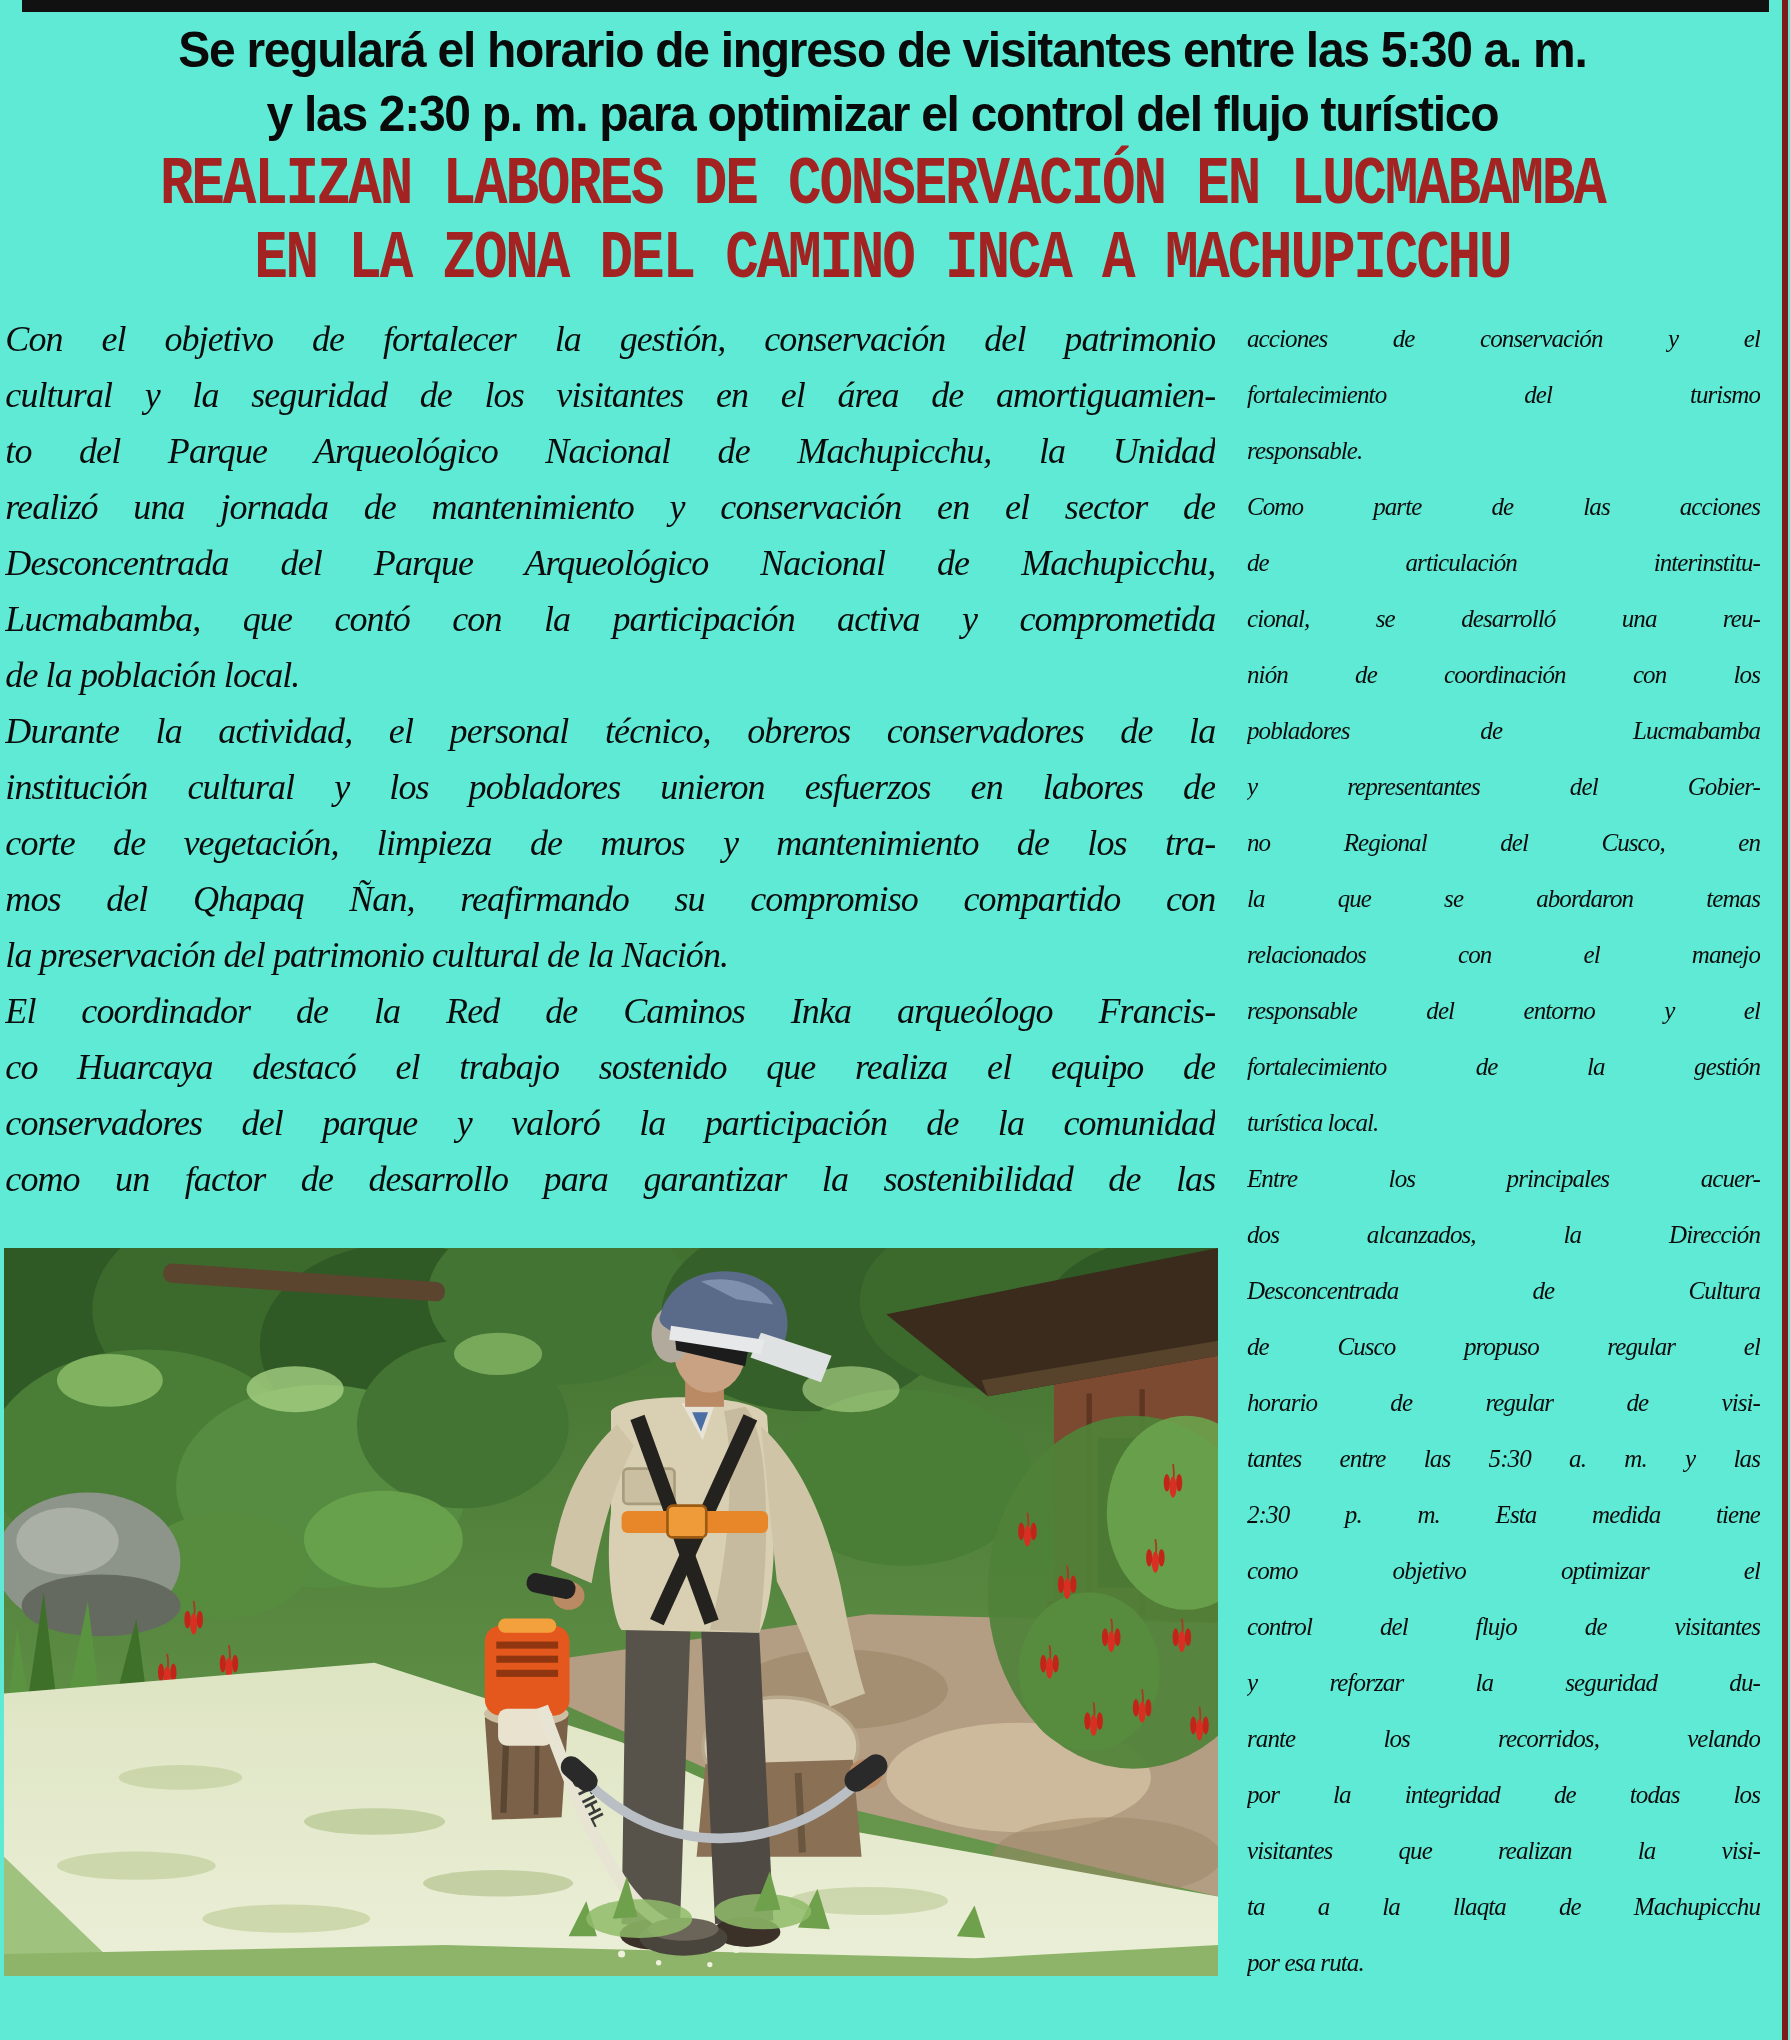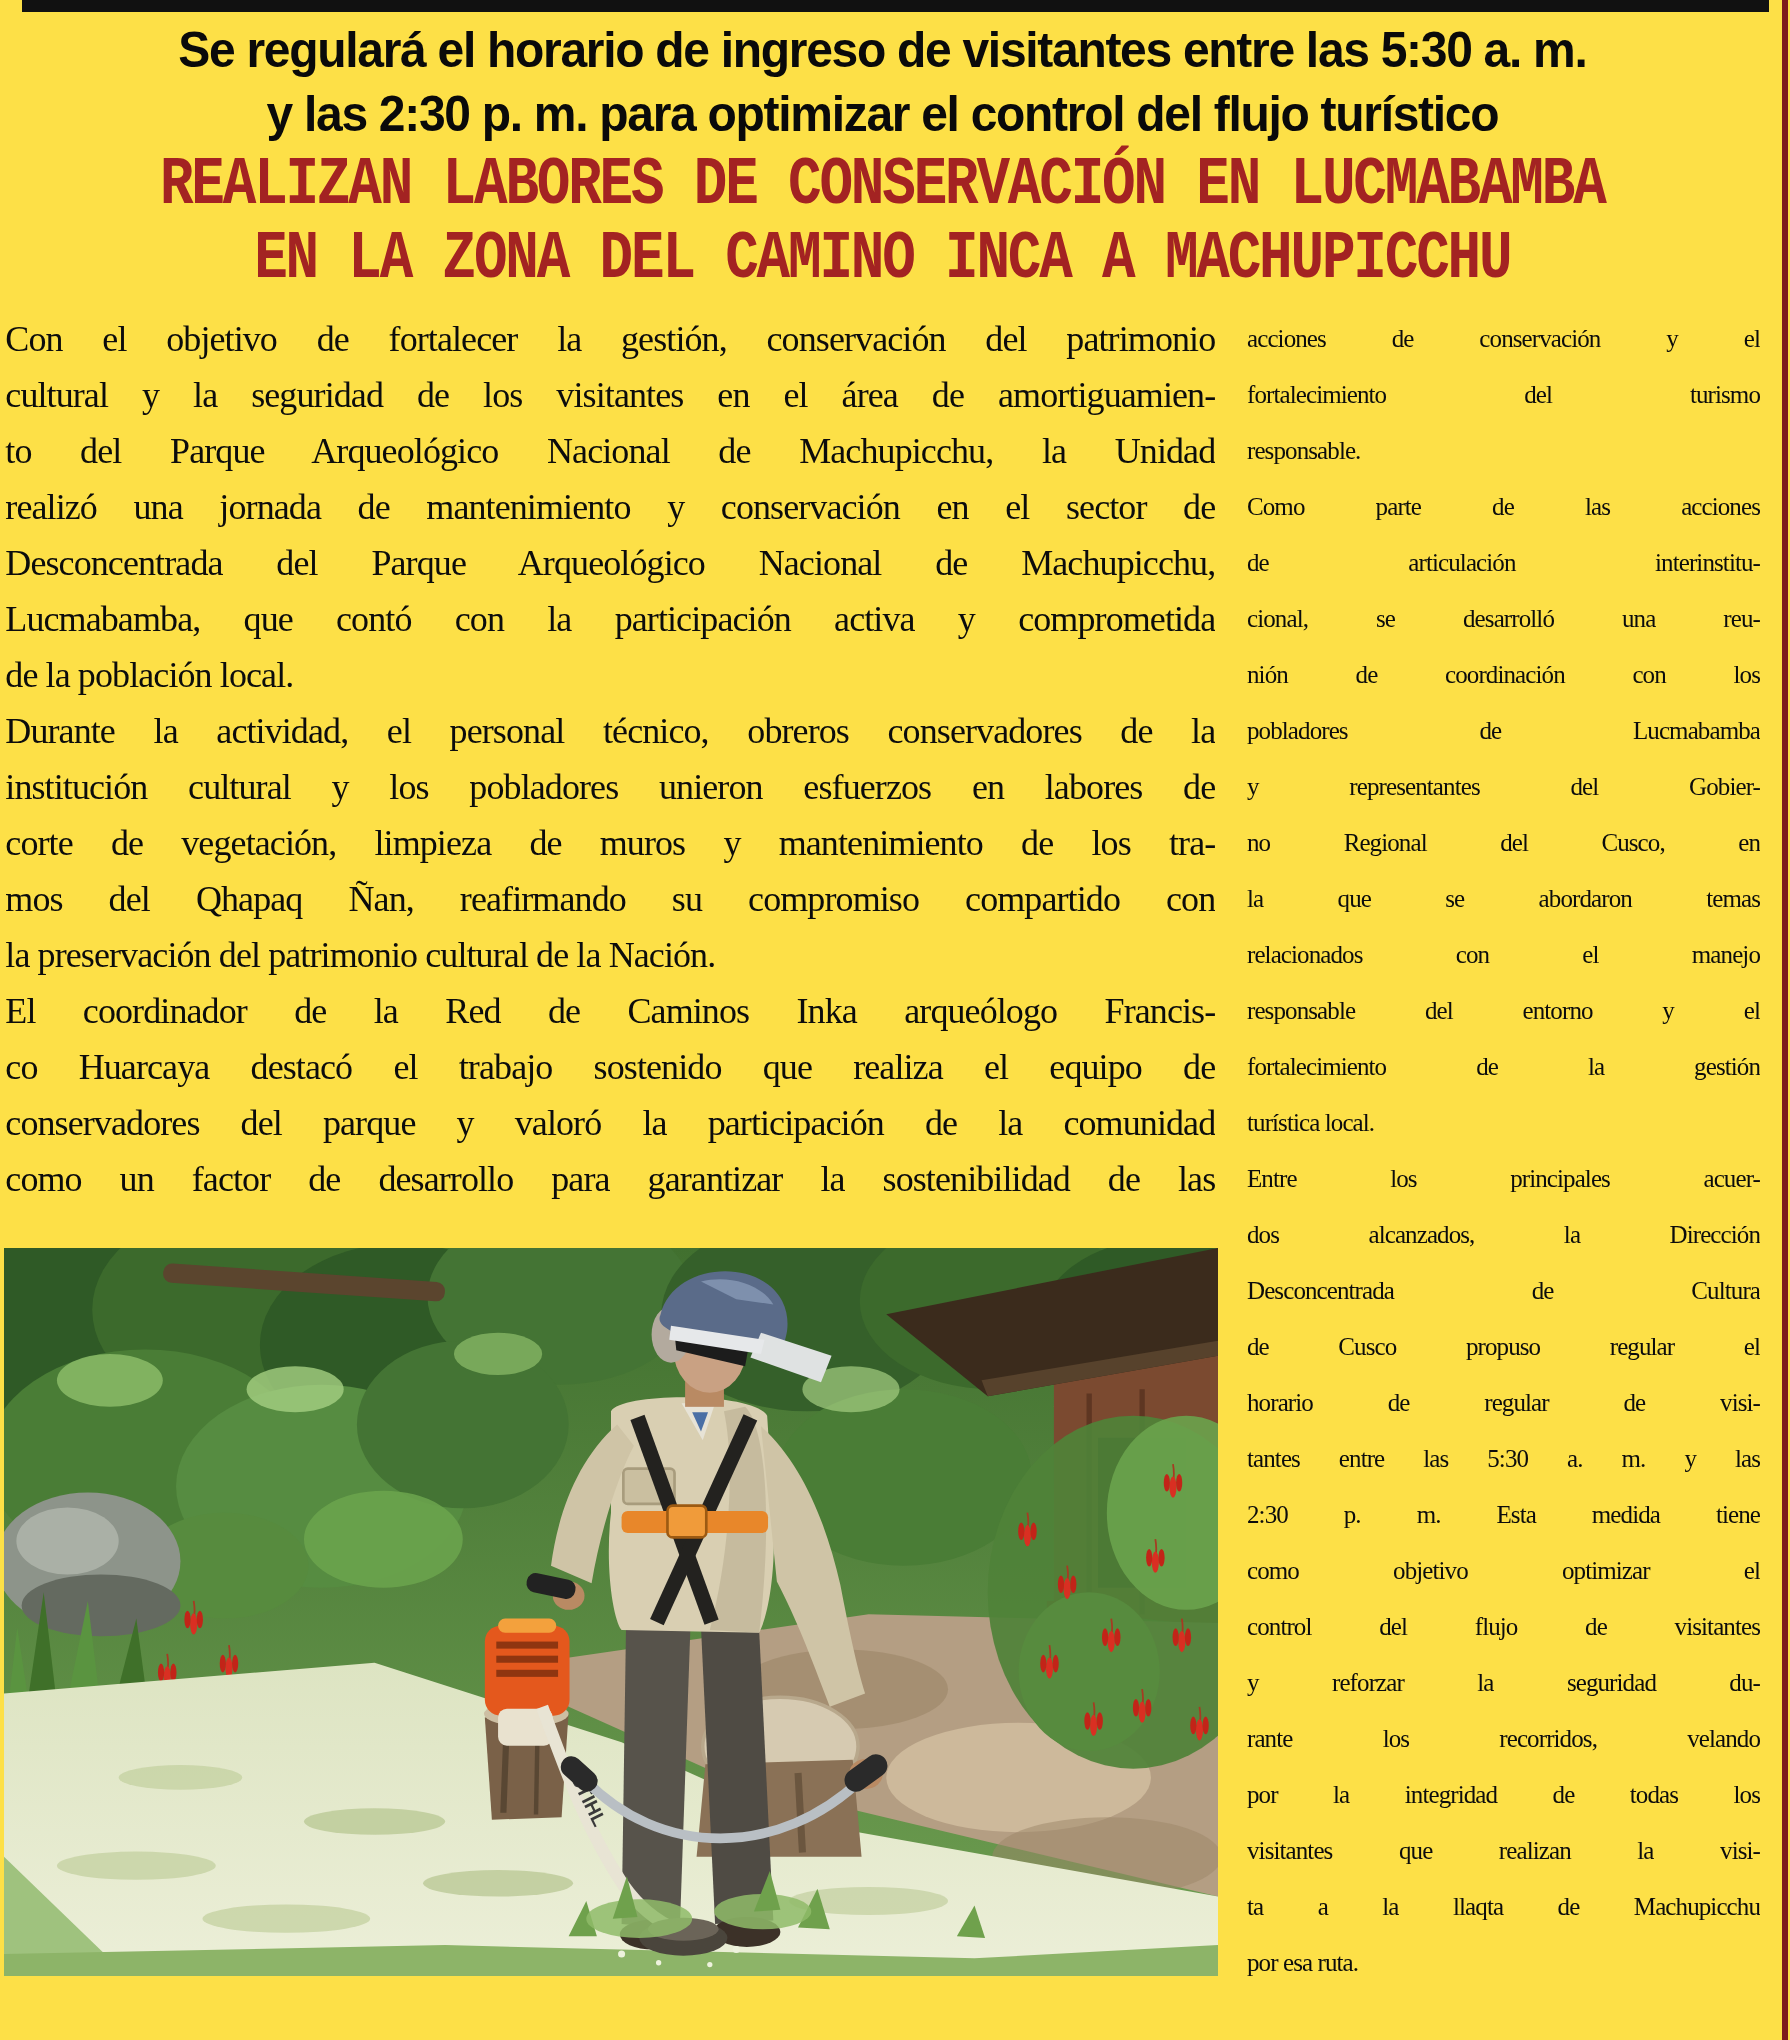--- a/index.html
+++ b/index.html
@@ -1,38 +1,38 @@
 <!DOCTYPE html>
 <html style="--accent: #A32322; --rule: #111111; --edge: #7E1B1B;font-size:14px"><head>
 <meta charset="utf-8">
 <style>
   html,body { margin:0; padding:0; background:#e8e8e8; }
   .page {
     position:relative; width:1791px; height:2041px; margin:0 auto;
-    background:#fde047; overflow:hidden;
+    background:#5eead4; overflow:hidden;
     font-family:"Liberation Serif", serif; color:#0c0c0c;
   }
   .top-rule { position:absolute; left:22px; top:0; width:1747px; height:12.4px; background:var(--rule,#111); }
   .edge-line { position:absolute; right:2.6px; top:0; width:6.2px; height:2041px; background:var(--edge,#7E1B1B); }
 
   .kicker {
     position:absolute; left:8.8px; right:35px; top:17.6px; text-align:center;
     font-family:"Liberation Sans", sans-serif; font-weight:bold; color:#0a0a0a;
     font-size:48px; letter-spacing:-1.3px;
   }
   .kicker .kline { line-height:64px; transform:scaleY(1.06); }
 
   .headline {
     position:absolute; left:0; right:26.5px; top:148px; text-align:center;
     font-family:Liberation Mono, monospace; font-weight:bold;
     color:var(--accent,#A32322); font-size:56px; letter-spacing:-2.2px;
   }
   .headline .hline { line-height:74px; transform:scaleY(1.22); }
 
-  .col { position:absolute; top:311px; }
+  .col { position:absolute; top:311px;font-style:italic; }
   .col-left  { left:5.3px;    width:1210px; }
   .col-right { left:1247px; width:513px;  }
   .bline {
     height:56px; line-height:56px; font-size:36px; letter-spacing:-0.9px;
     text-align:justify; text-align-last:justify; white-space:nowrap; overflow:hidden;
   }
   .col-right .bline { font-size:25px; }
   .bline.end { text-align-last:left; }
 
   .photo { position:absolute; left:3.5px; top:1248px; width:1214px; height:728px; }

